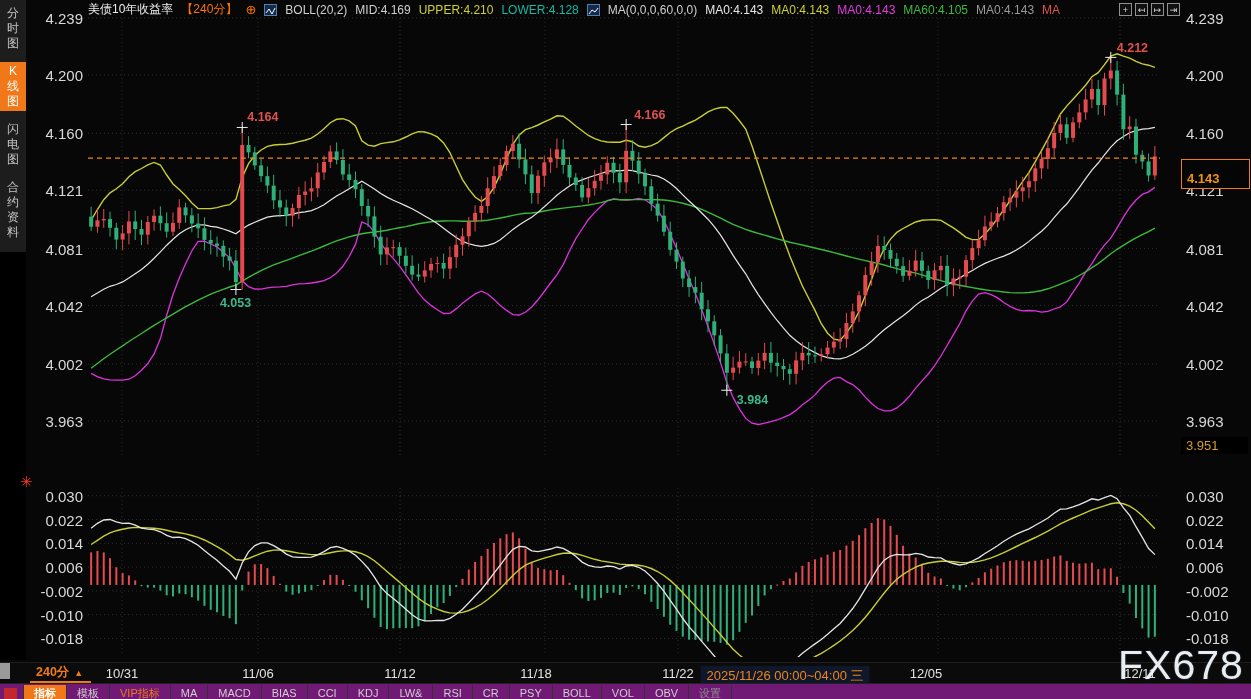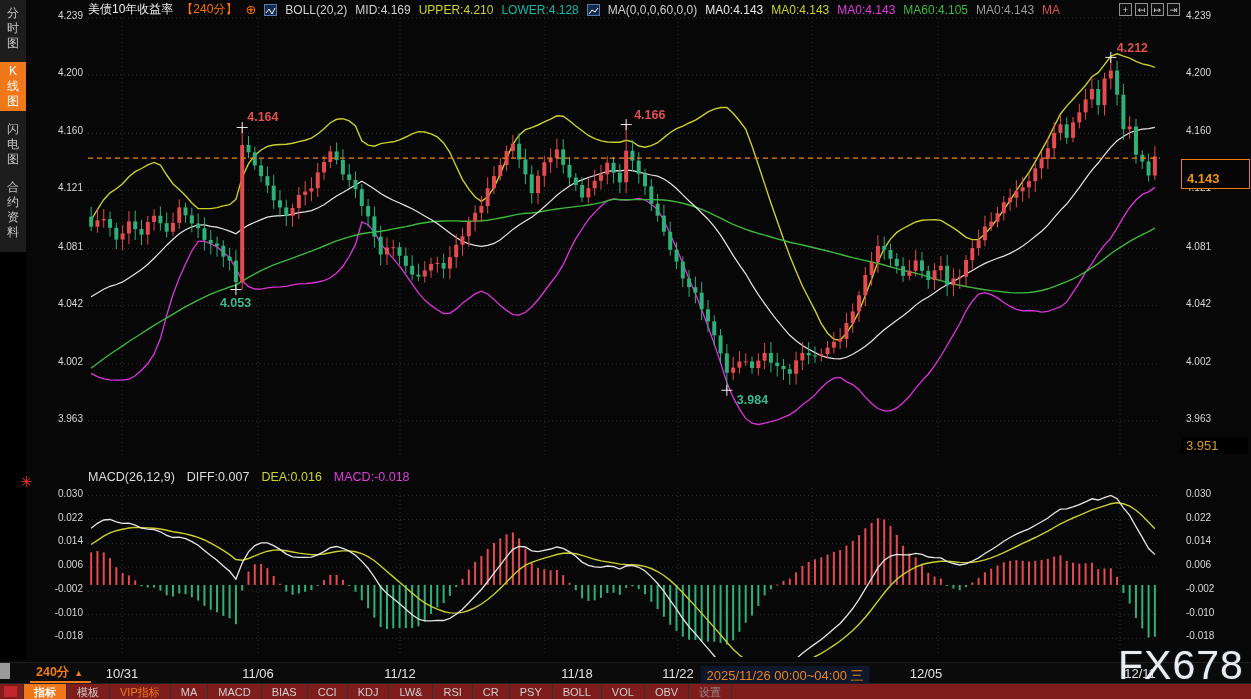--- a/index.html
+++ b/index.html
@@ -18,42 +18,42 @@
   .t-title{color:#ececec;}
   .t-period{color:#ff7300;}
   .t-add{color:#ff7300;font-size:13px;cursor:pointer;}
   .t-upper{color:#cdd22b;}
   .t-lower{color:#14b8a6;}
   .mini-ic{display:inline-block;width:13px;height:12px;background:#122a4d;border:1px solid #5b7cab;box-sizing:border-box;}
   .win-icons{margin-left:auto;margin-right:71px;display:flex;gap:3px;}
   .win-ic{width:13px;height:13px;border:1px solid #909090;color:#d8d8d8;font-size:9px;line-height:12px;
           text-align:center;box-sizing:border-box;cursor:pointer;background:#101010;}
   
-  .tick{position:absolute;font-size:10px;color:#d8d8d8;z-index:2;}
+  .tick{position:absolute;font-size:15px;color:#d8d8d8;z-index:2;}
   .tick.l{left:26px;width:57px;text-align:right;}
   .tick.r{left:1186px;width:62px;text-align:left;}
   .price-box{position:absolute;left:1181px;top:159px;width:62px;border:1px solid #f07b18;background:#050505;
              color:#f0940a;font-size:13px;font-weight:bold;padding:11px 0 2px 5px;z-index:3;}
   .low-badge{position:absolute;left:1181px;top:437px;width:62px;background:#000;color:#d79b2a;
              font-size:13px;padding:1px 0 1px 5px;z-index:3;}
   .flare{position:absolute;left:20px;top:473px;color:#ff3327;font-size:15px;z-index:3;cursor:pointer;}
   
   .macd-row{position:absolute;left:88px;top:470px;display:flex;gap:12px;font-size:12.5px;color:#dcdcdc;z-index:3;white-space:nowrap;}
   .m-dea{color:#cdd22b;} .m-macd{color:#e03ce0;}
   
   .date-bg{position:absolute;left:0;top:662px;width:1251px;height:21px;background:#0b0b0b;border-top:1px solid #1e1e1e;z-index:2;}
   .date-handle{position:absolute;left:0px;top:663px;width:10px;height:16px;background:#9a9a9a;z-index:3;cursor:pointer;}
   .period-sel{position:absolute;left:30px;top:664px;height:17px;display:flex;align-items:center;gap:5px;
               color:#f07b18;font-size:12.5px;font-weight:bold;border-bottom:2px solid #f07818;
               padding:0 8px 0 6px;z-index:3;cursor:pointer;}
   .date-lab{position:absolute;top:666px;transform:translateX(-50%);font-size:13px;font-weight:normal;color:#e2e2e2;z-index:3;white-space:nowrap;}
   .date-lab.hl{background:#0f172a;color:#f08418;padding:1px 6px;}
   
-  .toolbar{position:absolute;left:0;top:683px;width:1251px;height:16px;background:#7f1d1d;border-top:1px solid #222;
-           display:flex;align-items:flex-start;z-index:3;}
+  .toolbar{position:absolute;left:0;top:683px;width:1251px;height:16px;background:#701a75;border-top:1px solid #222;
+           display:flex;align-items:center;z-index:3;}
   .red-chip{width:13px;height:11px;background:#c1272d;margin:2px 6px 0 4px;}
   .tb-item{font-size:11px;color:#cfcfcf;padding:1px 10px 0 10px;border-right:1px solid #333;cursor:pointer;line-height:14px;white-space:nowrap;}
   .tb-item:first-child{border-left:1px solid #333;}
   .tb-item.on{background:#f07818;color:#fff;font-weight:bold;}
   .tb-item.vip{color:#f07b18;}
   .tb-item.dim{color:#8d8d8d;}
   .watermark{position:absolute;left:1118px;top:642px;font-size:41px;color:rgba(246,246,246,.95);
              letter-spacing:1px;z-index:6;text-shadow:0 0 2px rgba(120,180,255,.35);}
   text.ann{font-size:12.5px;font-weight:bold;font-family:"Liberation Sans",sans-serif;}
 </style>
@@ -735,38 +735,32 @@
       <span class="tick l" style="top: 606.669px;">-0.010</span>
       <span class="tick r" style="top: 606.669px;">-0.010</span>
       <span class="tick l" style="top: 630.457px;">-0.018</span>
       <span class="tick r" style="top: 630.457px;">-0.018</span>
     </div>
 
   <div class="price-box">4.143</div>
   <div class="low-badge">3.951</div>
   <span class="flare">✳</span>
 
-  <div class="macd-row">
-    <span>MACD(26,12,9)</span>
-    <span>DIFF:0.007</span>
-    <span class="m-dea">DEA:0.016</span>
-    <span class="m-macd">MACD:-0.018</span>
-  </div>
 
   <div class="date-bg"></div>
   <div class="date-handle"></div>
   <div class="period-sel">
     <span>240分</span>
     <span style="font-size:9px;">▲</span>
   </div>
   <div id="date-labels">
       <span class="date-lab" style="left: 122px;">10/31</span>
       <span class="date-lab" style="left: 258px;">11/06</span>
       <span class="date-lab" style="left: 400px;">11/12</span>
-      <span class="date-lab" style="left: 577px;">11/18</span>
+      <span class="date-lab" style="left: 536px;">11/18</span>
       <span class="date-lab" style="left: 678px;">11/22</span>
       <span class="date-lab hl" style="left: 785px;">2025/11/26 00:00~04:00 三</span>
       <span class="date-lab" style="left: 926px;">12/05</span>
       <span class="date-lab" style="left: 1140px;">12/11</span>
     </div>
 
   <div class="toolbar">
     <span class="red-chip"></span>
     <div id="tb-items" style="display:flex;">
         <span class="tb-item on">指标</span>

